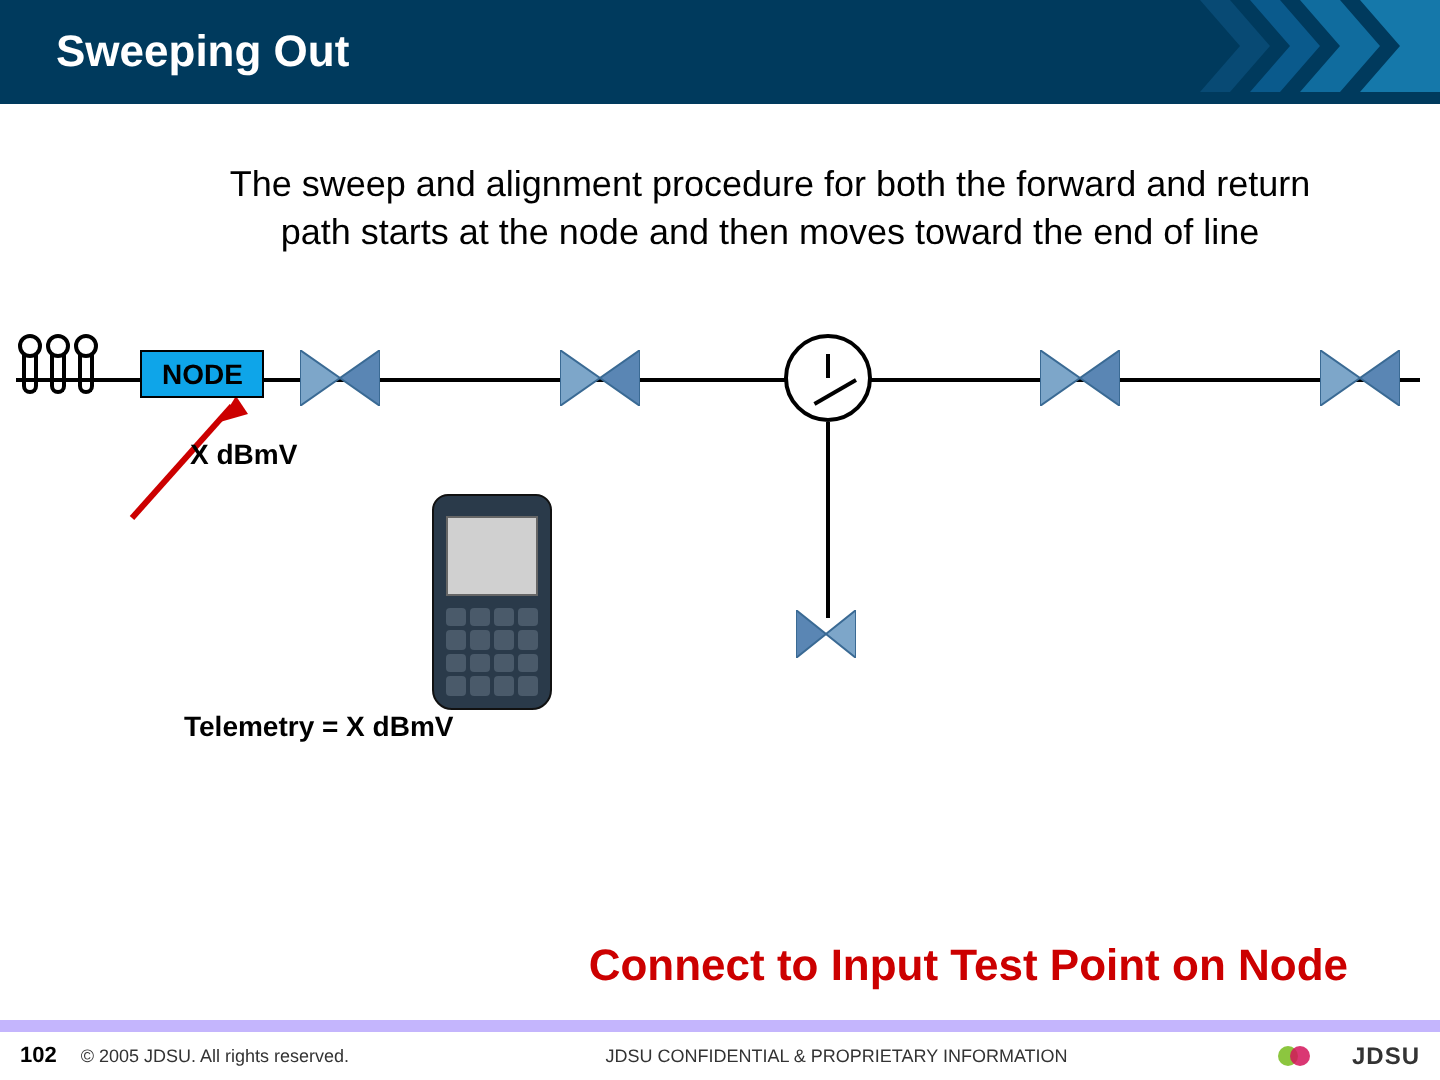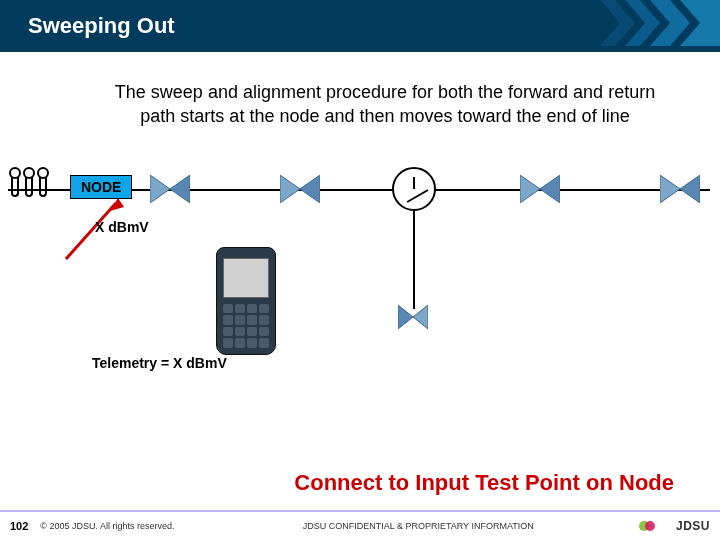--- a/index.html
+++ b/index.html
@@ -240,21 +240,21 @@
     position: absolute;
     right: 46px;
     bottom: 44px;
   }
   .footer {
     position: absolute;
     bottom: 0;
     left: 0;
     width: 720px;
     height: 30px;
-    border-top: 2px solid #c4b5fd;
+    border-top: 6px solid #c4b5fd;
     display: flex;
     align-items: center;
     font-size: 9px;
     color: #333;
     padding: 0 10px;
     background: #fff;
   }
   .footer .page {
     font-size: 11px;
     font-weight: bold;

